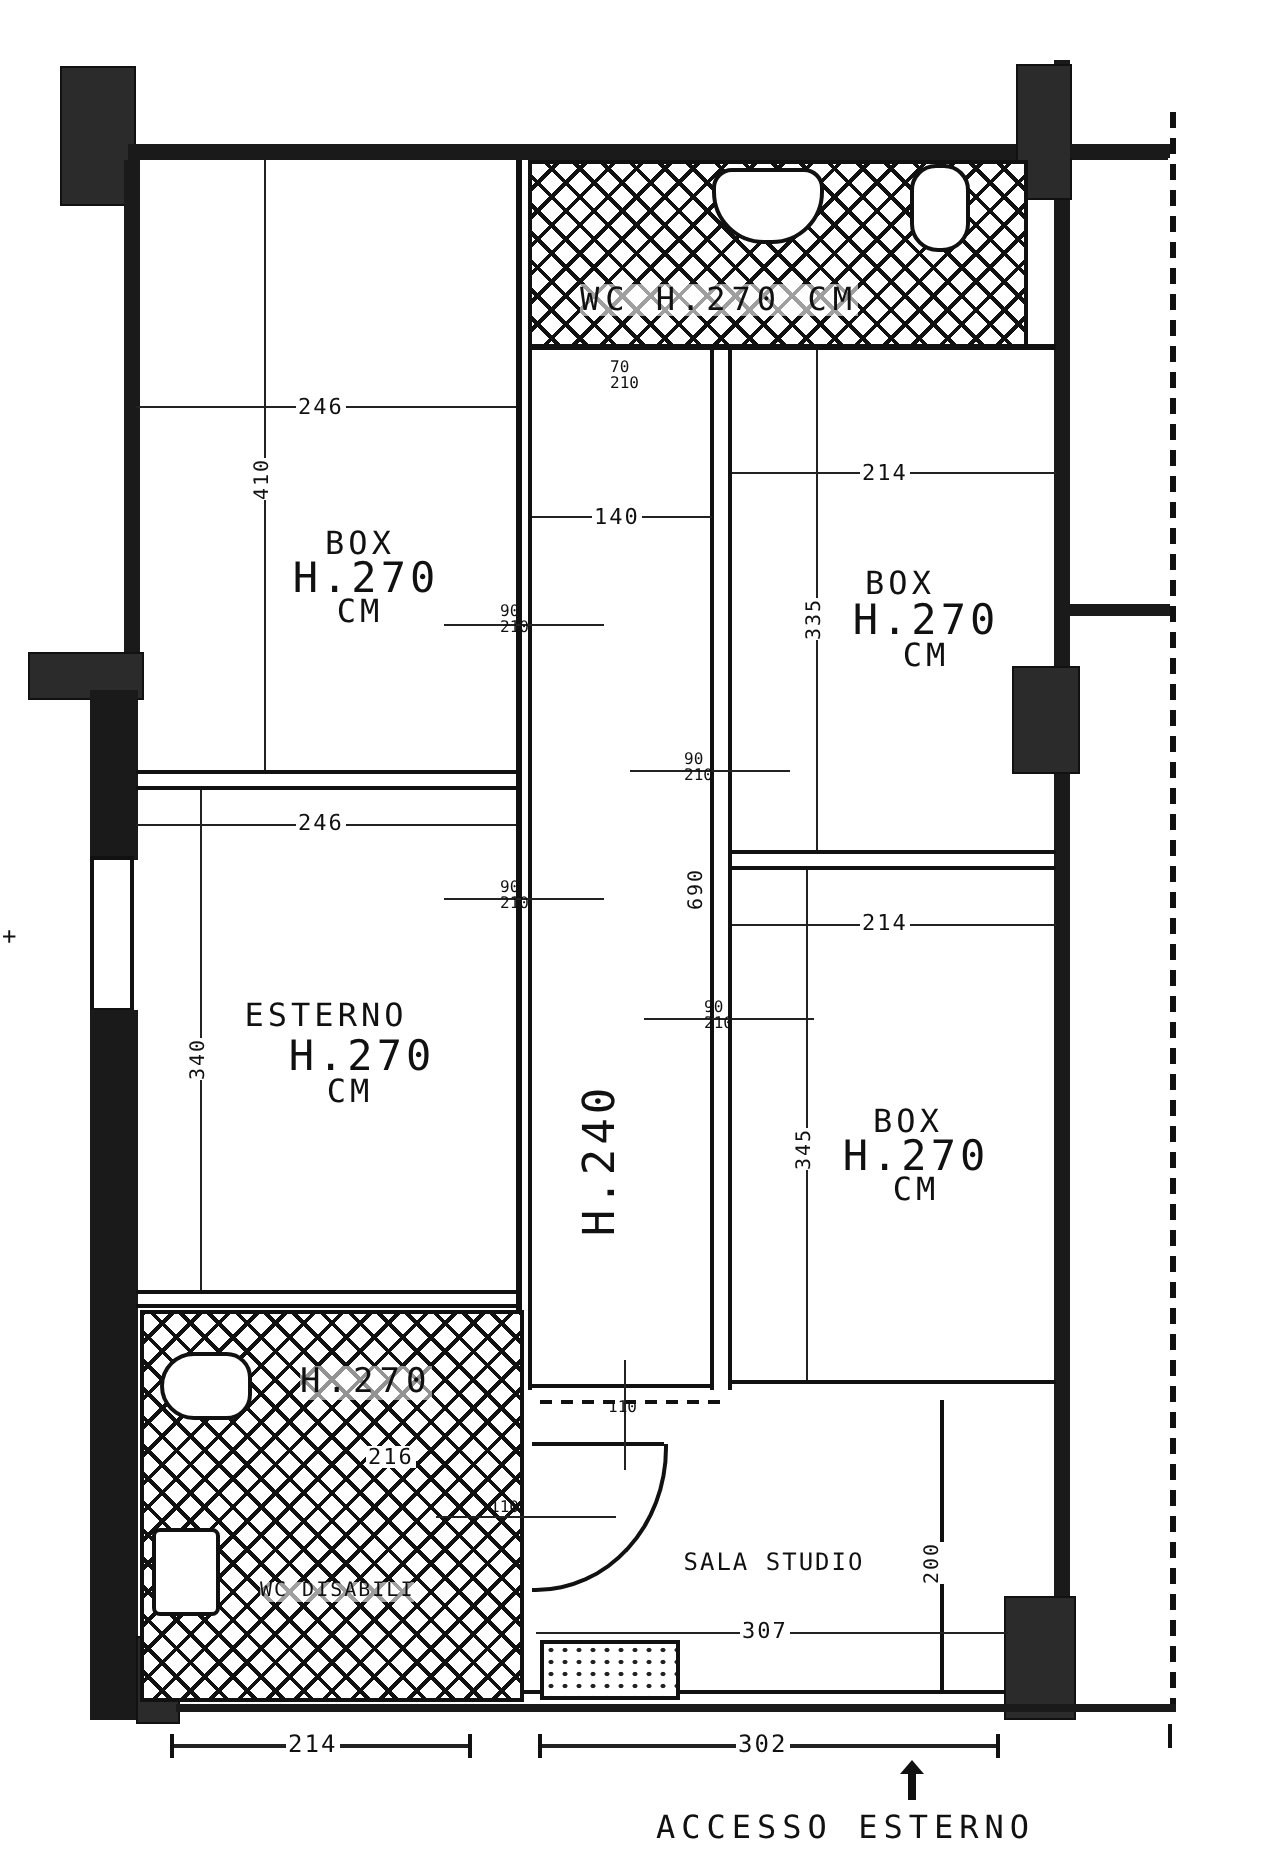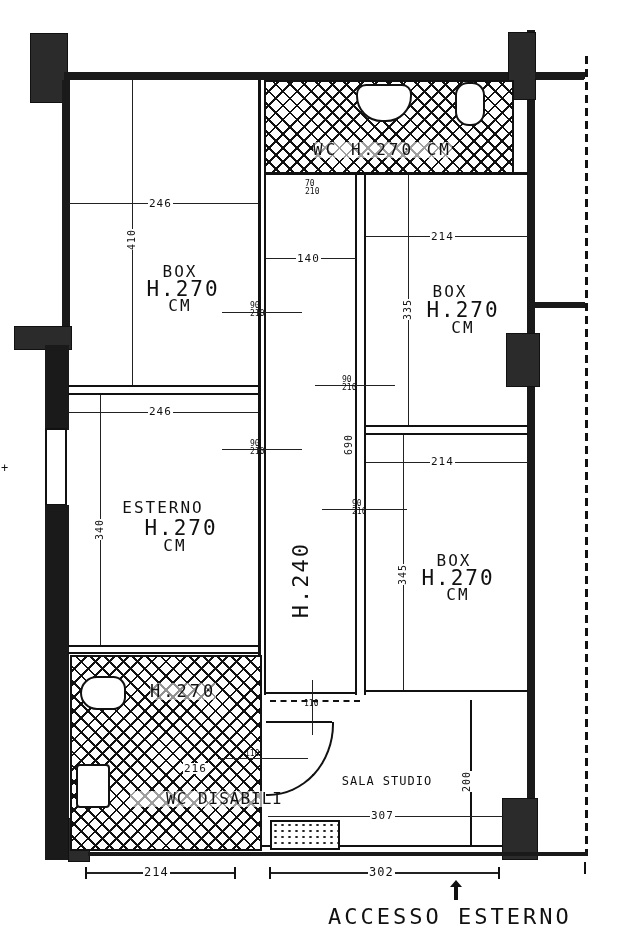--- a/index.html
+++ b/index.html
@@ -61,28 +61,28 @@
   <div class="line" style="left:366px;top:433px;width:162px;height:2px;"></div>
   <div class="line" style="left:68px;top:645px;width:192px;height:2px;"></div>
   <div class="line" style="left:68px;top:652px;width:192px;height:2px;"></div>
   <div class="line" style="left:366px;top:690px;width:162px;height:2px;"></div>
   <div class="line" style="left:266px;top:692px;width:90px;height:2px;"></div>
   <div class="line" style="left:258px;top:655px;width:3px;height:195px;"></div>
 
   <div class="hatch" style="left:264px;top:80px;width:246px;height:90px;"></div>
   <div class="fixture" style="left:356px;top:84px;width:52px;height:34px;border-radius:10px 10px 26px 26px;"></div>
   <div class="fixture" style="left:455px;top:82px;width:26px;height:40px;border-radius:13px 13px 14px 14px;"></div>
-  <div class="abs" style="left:290px;top:142px;font-size:16px;letter-spacing:3px;background:rgba(255,255,255,0.6);line-height:1;margin-left:23px;">WC  H.270 CM</div>
+  <div class="abs" style="left:290px;top:142px;font-size:16px;letter-spacing:3px;background:rgba(255,255,255,0.6);line-height:1;">WC  H.270 CM</div>
 
   <div class="hatch" style="left:70px;top:655px;width:188px;height:192px;"></div>
   <div class="fixture" style="left:80px;top:676px;width:42px;height:30px;border-radius:20px 15px 15px 20px;"></div>
   <div class="abs" style="left:76px;top:764px;width:30px;height:40px;border:2px solid #111;border-radius:4px;background:#fff;"></div>
   <div class="abs" style="left:150px;top:683px;font-size:17px;letter-spacing:3px;background:rgba(255,255,255,0.55);line-height:1;">H.270</div>
-  <div class="dim" style="left:183px;top:723px;margin-top:40px;">216</div>
-  <div class="abs" style="left:130px;top:791px;font-size:16px;letter-spacing:1px;background:rgba(255,255,255,0.6);line-height:1;padding-left:36px;">WC DISABILI</div>
+  <div class="dim" style="left:183px;top:723px;">216</div>
+  <div class="abs" style="left:130px;top:791px;font-size:10px;letter-spacing:1px;background:rgba(255,255,255,0.6);line-height:1;">WC DISABILI</div>
 
   <div class="thin" style="left:132px;top:80px;width:1px;height:305px;"></div>
   <div class="thin" style="left:68px;top:203px;width:190px;height:1px;"></div>
   <div class="dim" style="left:148px;top:198px;">246</div>
   <div class="dim-v" style="left:127px;top:250px;">410</div>
   <div class="room-label" style="left:150px;top:264px;width:60px;font-size:16px;">BOX</div>
   <div class="room-label" style="left:133px;top:279px;width:100px;font-size:21px;">H.270</div>
   <div class="room-label" style="left:155px;top:298px;width:50px;font-size:16px;">CM</div>
 
   <div class="thin" style="left:408px;top:175px;width:1px;height:250px;"></div>
@@ -151,16 +151,16 @@
   <div class="tick" style="left:269px;top:867px;"></div>
   <div class="tick" style="left:498px;top:867px;"></div>
   <div class="dim" style="left:368px;top:866px;font-size:12px;">302</div>
   <div class="tick" style="left:584px;top:862px;"></div>
 
   <div class="abs" style="left:450px;top:880px;width:12px;height:20px;">
     <svg width="12" height="20" viewBox="0 0 12 20">
         <polygon points="6,0 12,7 8,7 8,20 4,20 4,7 0,7" fill="#111"></polygon>
       </svg>
   </div>
-  <div class="abs" style="left:328px;top:906px;font-size:22px;letter-spacing:3px;line-height:1;">ACCESSO ESTERNO</div>
+  <div class="abs" style="left:328px;top:906px;font-size:16px;letter-spacing:3px;line-height:1;">ACCESSO ESTERNO</div>
 
   <div class="abs" style="left:1px;top:462px;width:6px;height:10px;font-size:12px;line-height:1;">+</div>
 </div>
 
 </body></html>

